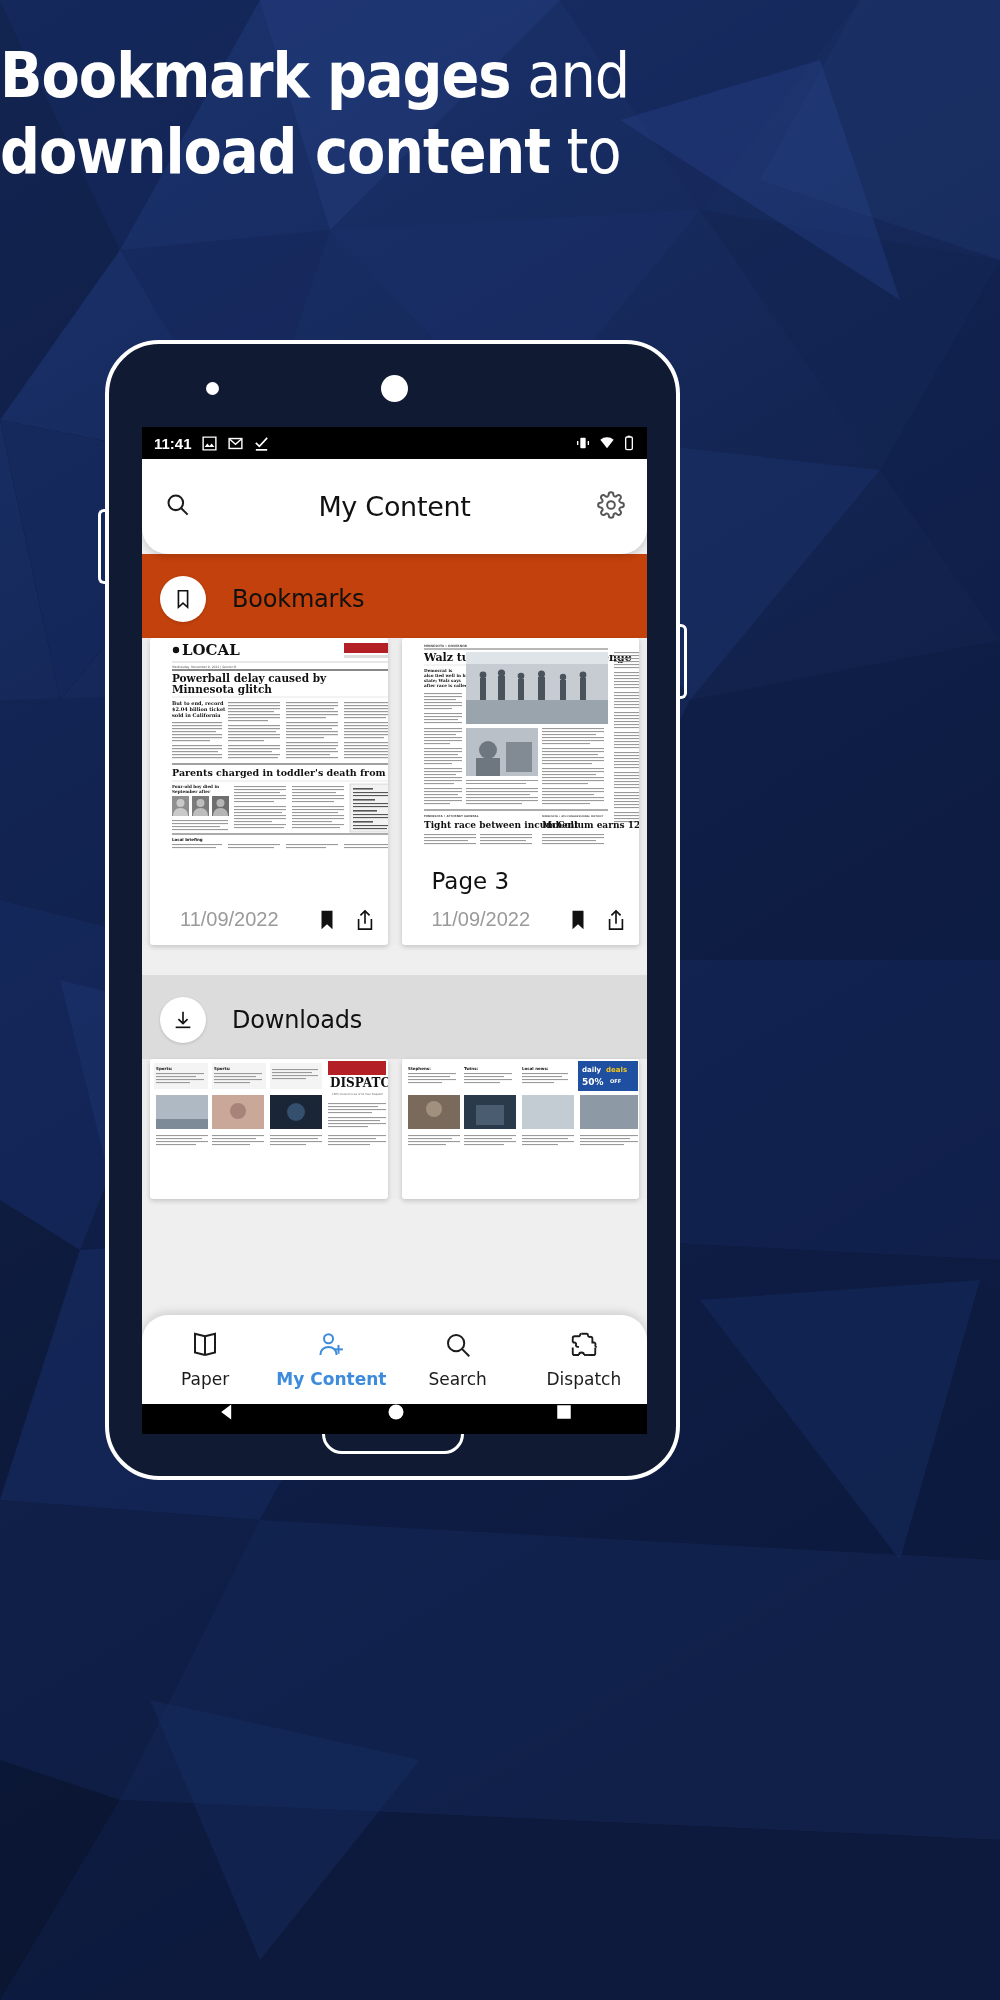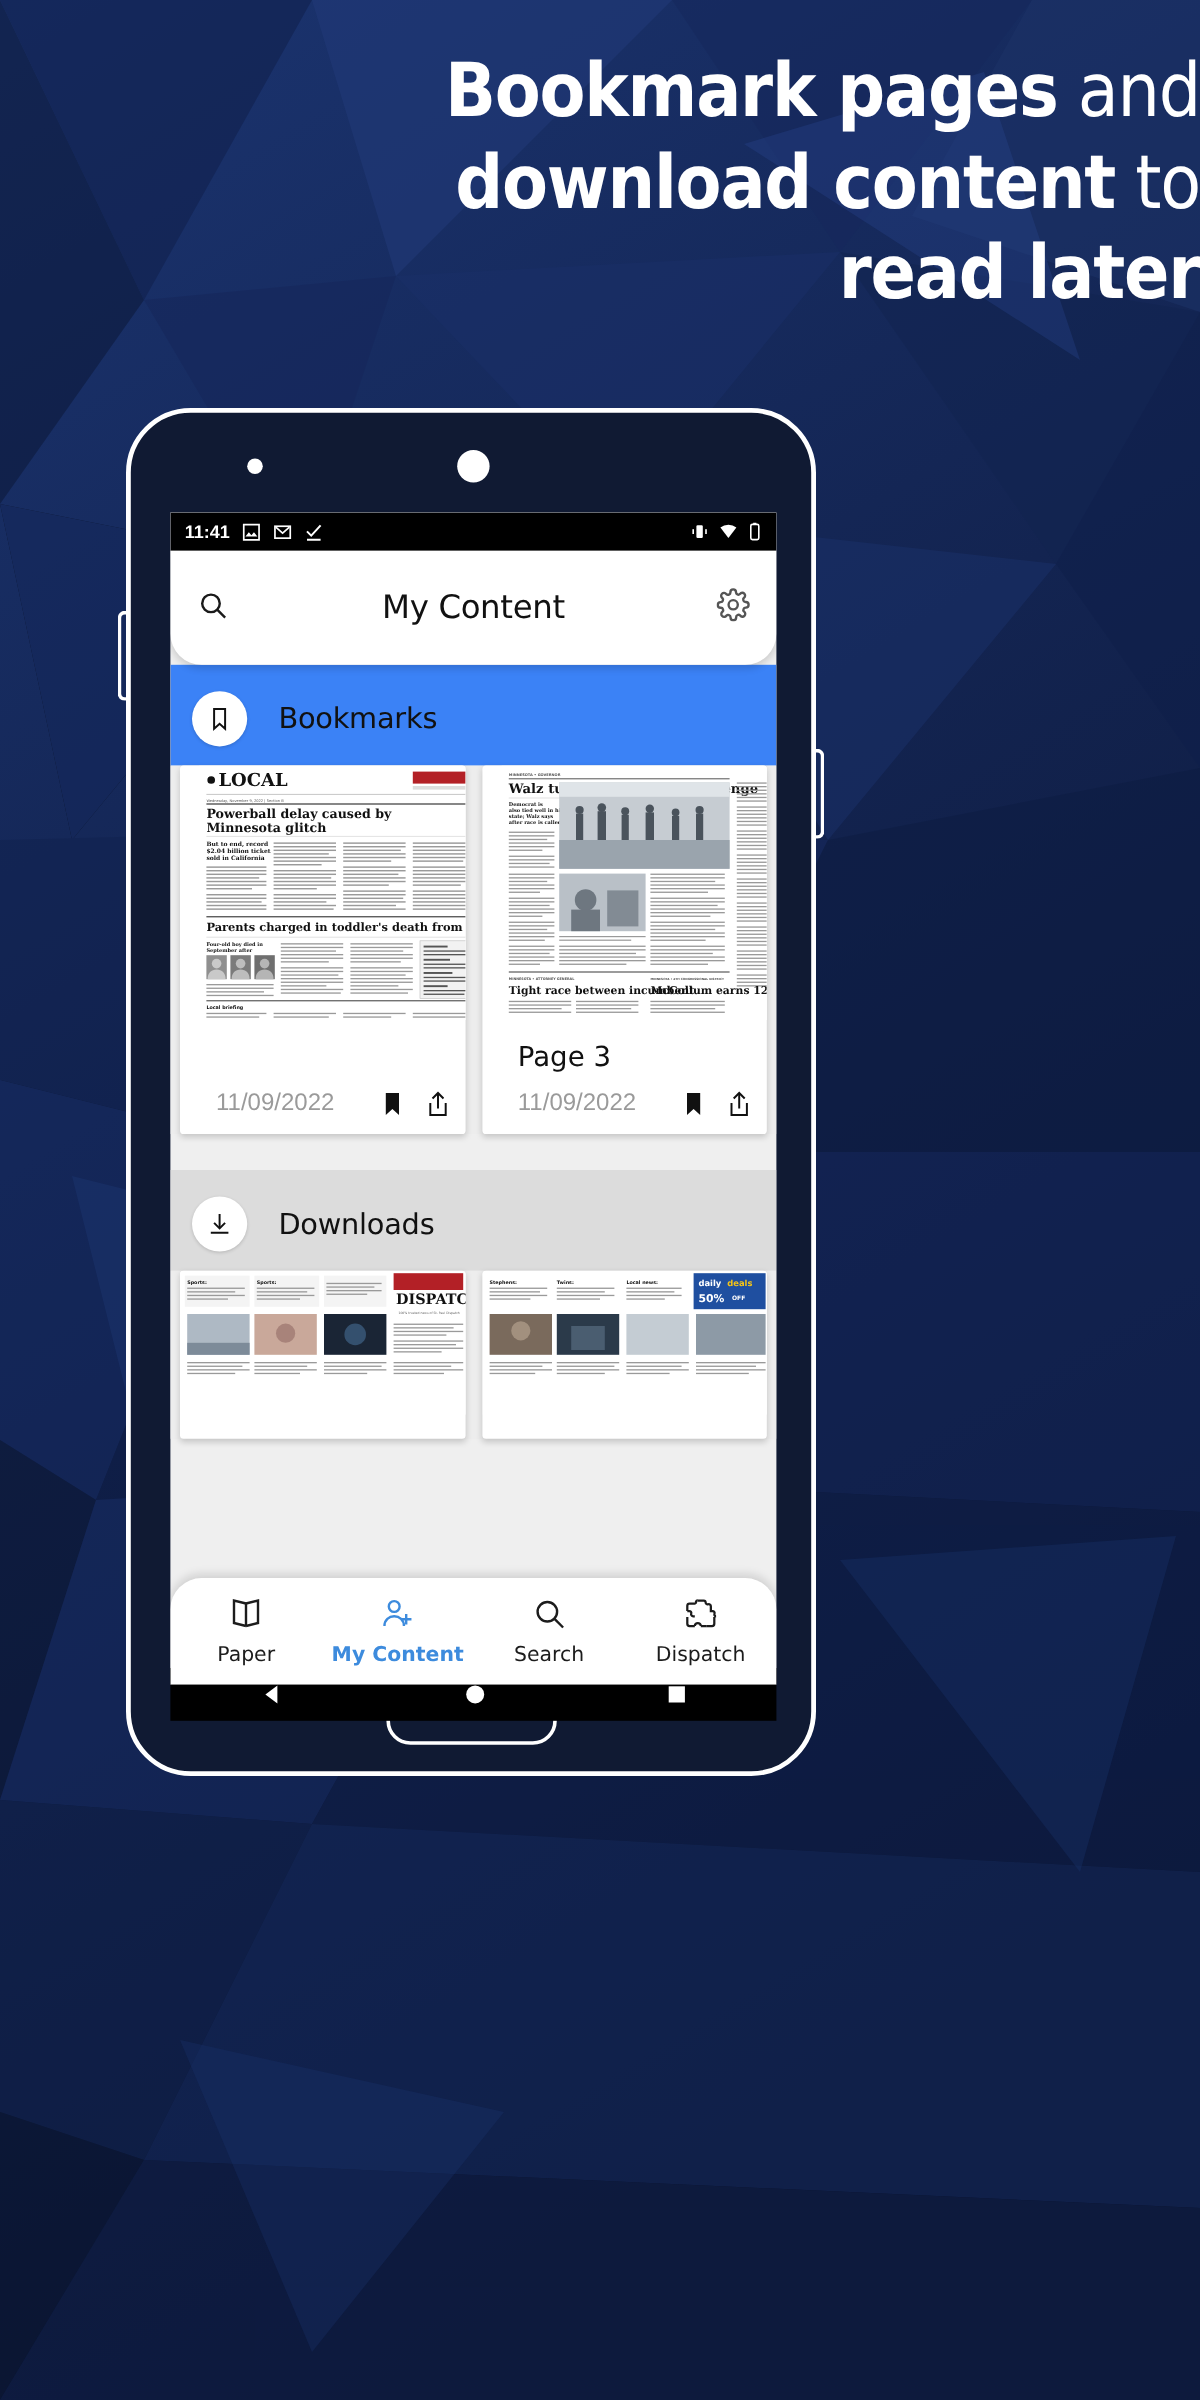--- a/index.html
+++ b/index.html
@@ -10,21 +10,21 @@
     position:relative;
     overflow:hidden;
   }
 
   
   #bg { position:absolute; inset:0; width:1000px; height:2000px; }
 
   
   .headline {
     position:absolute; top:38px; left:0; width:1000px;
-    text-align:right; color:#ffffff;
+    text-align:left; color:#ffffff;
     font-size:62px; line-height:1.22;
     letter-spacing:-1px;
     font-family:"DejaVu Sans Condensed","Liberation Sans",sans-serif;
     z-index:5;
   }
   .headline .b { font-weight:bold; }
   .headline .n { font-weight:normal; }
 
   
   .phone {
@@ -98,21 +98,21 @@
     font-family:"DejaVu Sans","Liberation Sans",sans-serif;
     pointer-events:none;
   }
   .appbar .icon-btn { position:relative; z-index:2; }
   .spacer { flex:1; }
 
   
   .section {
     display:flex; align-items:center;
     padding:22px 0 16px 18px;
-    background:#3b82f6;
+    background:#c2410c;
   }
   .section.grey { background:#dcdcdc; }
   .sec-circle {
     width:46px; height:46px; border-radius:50%;
     background:#fff; display:flex; align-items:center; justify-content:center;
     box-shadow:0 1px 3px rgba(0,0,0,0.16);
   }
   .sec-title {
     margin-left:26px; font-size:24px; color:#111;
     font-family:"DejaVu Sans","Liberation Sans",sans-serif;
@@ -225,21 +225,20 @@
   </g>
 </svg>
 
 <div class="headline">
   <div>
     <span class="b">Bookmark pages</span><span class="n"> and</span>
   </div>
   <div>
     <span class="b">download content</span><span class="n"> to</span>
   </div>
-  <div class="b">read later</div>
 </div>
 
 <div class="phone">
   <div class="phone-top">
     <div class="sensor-dot"></div>
     <div class="camera-dot"></div>
   </div>
   <div class="btn-vol"></div>
   <div class="btn-pwr"></div>
   <div class="home-pill"></div>

